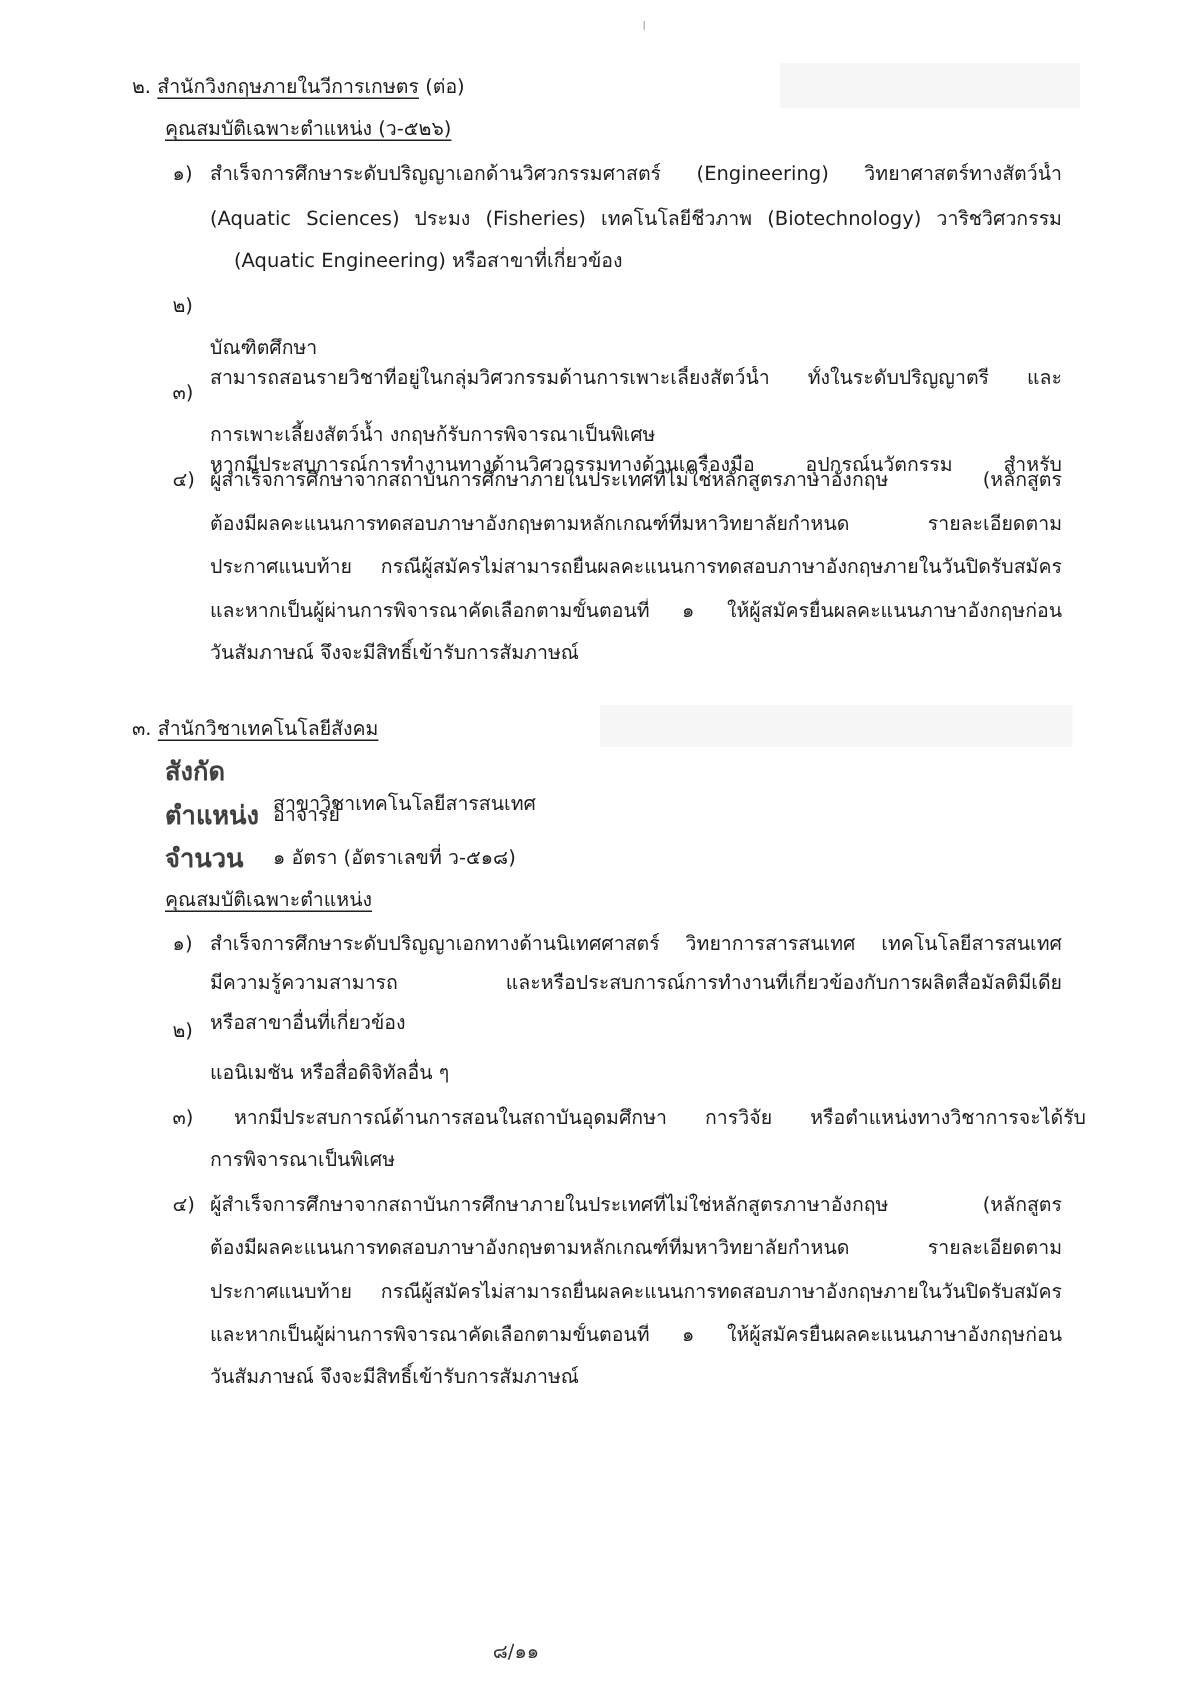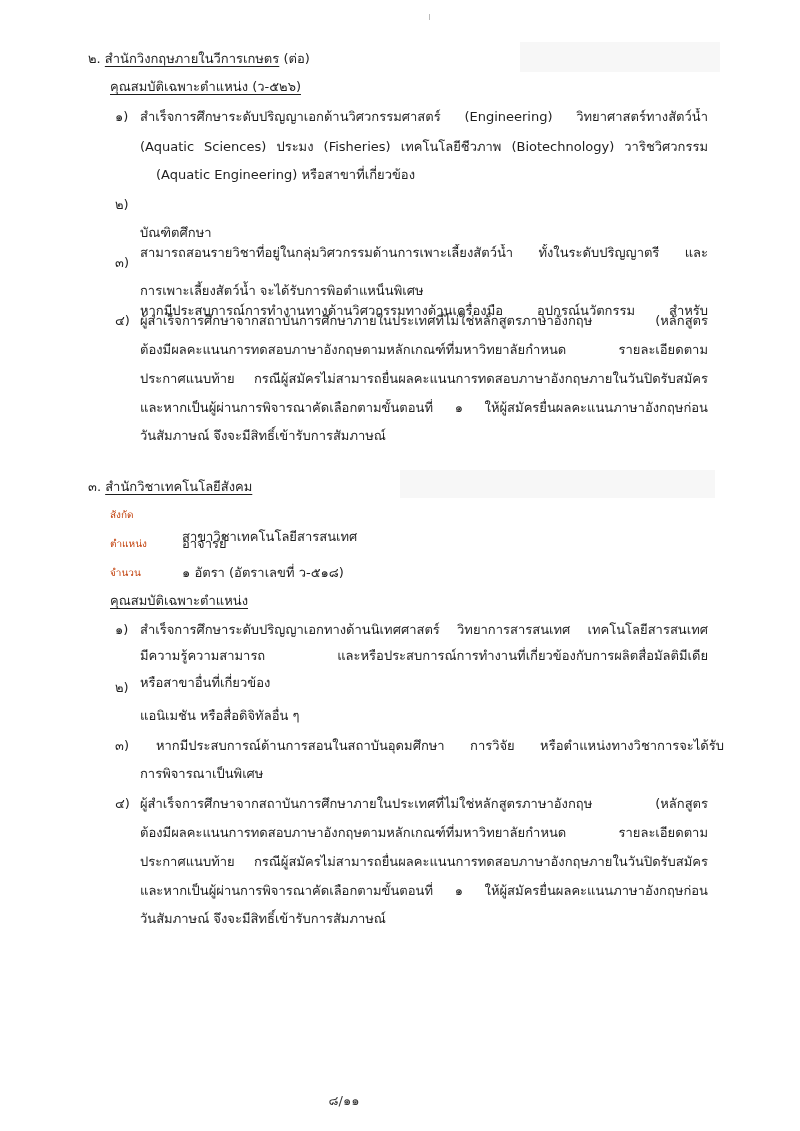--- a/index.html
+++ b/index.html
@@ -4,21 +4,21 @@
 <style>
   html, body { margin:0; padding:0; background:#ffffff; }
   body { width:800px; height:1131px; position:relative; overflow:hidden;
          font-family:"DejaVu Sans","Liberation Sans",sans-serif; color:#222; }
   .page { position:absolute; left:0; top:0; width:800px; height:1131px; background:#fff; }
   .bleed { position:absolute; background:#f3f3f3; opacity:0.7; }
   .line { position:absolute; font-size:13px; line-height:18px; white-space:nowrap; color:#1e1e1e; }
   .u { text-decoration:underline; text-underline-offset:3px; }
   .justify { width:568px; text-align:justify; text-align-last:justify; white-space:normal; overflow:hidden; height:18px; }
   .num { position:absolute; font-size:13px; line-height:18px; color:#1e1e1e; }
-  .lbl { position:absolute; font-size:10px; line-height:18px; font-weight:normal; color:#c2410c; }
+  .lbl { position:absolute; font-size:17px; line-height:18px; font-weight:bold; color:#404040; }
   .footer { position:absolute; left:0; width:688px; top:1090px; text-align:center; font-size:13px; color:#333; }
   .dot { position:absolute; left:429px; top:14px; width:1px; height:6px; background:#bbb; }
 </style>
 </head>
 <body>
 
 <div class="page">
   <div class="dot"></div>
   <div class="bleed" style="left:520px;top:42px;width:200px;height:30px;"></div>
   <div class="bleed" style="left:400px;top:470px;width:315px;height:28px;"></div>
@@ -34,21 +34,21 @@
   <div class="line justify" style="left:140px;top:108px;">สำเร็จการศึกษาระดับปริญญาเอกด้านวิศวกรรมศาสตร์ (Engineering) วิทยาศาสตร์ทางสัตว์น้ำ</div>
   <div class="line justify" style="left:140px;top:138px;">(Aquatic Sciences) ประมง (Fisheries) เทคโนโลยีชีวภาพ (Biotechnology) วาริชวิศวกรรม</div>
   <div class="line" style="left:156px;top:166px;">(Aquatic Engineering) หรือสาขาที่เกี่ยวข้อง</div>
 
   <div class="num" style="left:115px;top:196px;">๒)</div>
   <div class="line justify" style="left:140px;top:196px;margin-top:48px;">สามารถสอนรายวิชาที่อยู่ในกลุ่มวิศวกรรมด้านการเพาะเลี้ยงสัตว์น้ำ ทั้งในระดับปริญญาตรี และ</div>
   <div class="line" style="left:140px;top:224px;">บัณฑิตศึกษา</div>
 
   <div class="num" style="left:115px;top:254px;">๓)</div>
   <div class="line justify" style="left:140px;top:254px;margin-top:48px;">หากมีประสบการณ์การทำงานทางด้านวิศวกรรมทางด้านเครื่องมือ อุปกรณ์นวัตกรรม สำหรับ</div>
-  <div class="line" style="left:140px;top:282px;">การเพาะเลี้ยงสัตว์น้ำ จะได้รับการพิอตำแหน็นพิเศษ</div>
+  <div class="line" style="left:140px;top:282px;">การเพาะเลี้ยงสัตว์น้ำ งกฤษก้รับการพิจารณาเป็นพิเศษ</div>
 
   <div class="num" style="left:115px;top:312px;">๔)</div>
   <div class="line justify" style="left:140px;top:312px;">ผู้สำเร็จการศึกษาจากสถาบันการศึกษาภายในประเทศที่ไม่ใช่หลักสูตรภาษาอังกฤษ (หลักสูตรนานาชาติ)</div>
   <div class="line justify" style="left:140px;top:341px;">ต้องมีผลคะแนนการทดสอบภาษาอังกฤษตามหลักเกณฑ์ที่มหาวิทยาลัยกำหนด รายละเอียดตาม</div>
   <div class="line justify" style="left:140px;top:370px;">ประกาศแนบท้าย กรณีผู้สมัครไม่สามารถยื่นผลคะแนนการทดสอบภาษาอังกฤษภายในวันปิดรับสมัคร</div>
   <div class="line justify" style="left:140px;top:399px;">และหากเป็นผู้ผ่านการพิจารณาคัดเลือกตามขั้นตอนที่ ๑ ให้ผู้สมัครยื่นผลคะแนนภาษาอังกฤษก่อน</div>
   <div class="line" style="left:140px;top:427px;">วันสัมภาษณ์ จึงจะมีสิทธิ์เข้ารับการสัมภาษณ์</div>
 
   <div class="line" style="left:88px;top:478px;">
     <span>๓.</span>

